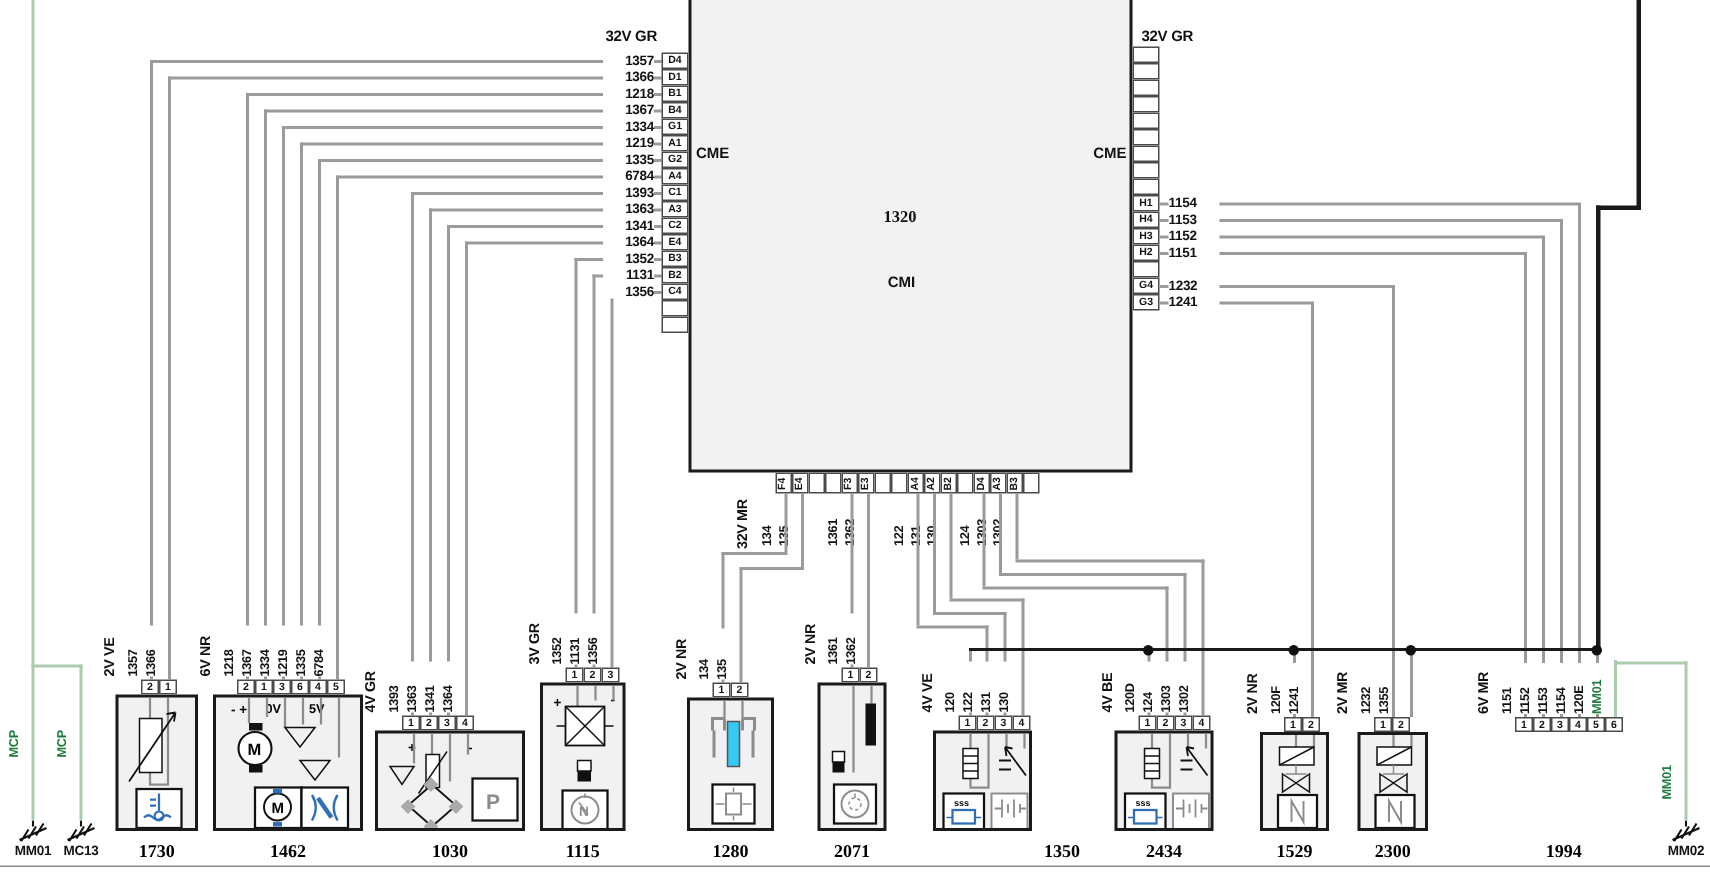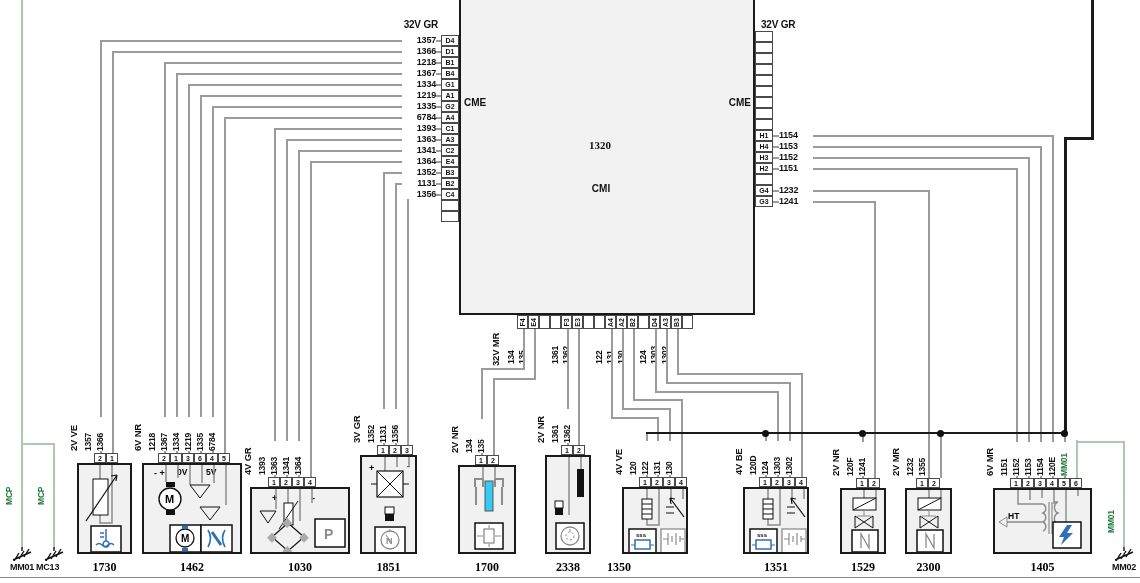--- a/index.html
+++ b/index.html
@@ -312,21 +312,21 @@
     <div class="vlab glab" style="left:15px;top:493px;width:28px;">MCP</div>
     <div class="vlab glab" style="left:47px;top:493px;width:28px;">MCP</div>
     <div class="vlab glab" style="left:1117px;top:521px;width:34px;">MM01</div>
     <div class="sym" style="left:11px;top:547px;"><svg width="22" height="14">
         <path d="M11,0 V4 M2,13 L20,5 M3,14 l5,-8 M8,12 l5,-8 M13,10 l5,-8" stroke="#111" stroke-width="1.4" fill="none"></path>
       </svg></div>
     <div class="lab nolabbg" style="left:4px;top:562px;width:36px;text-align:center;">MM01</div>
     <div class="sym" style="left:43px;top:547px;"><svg width="22" height="14">
         <path d="M11,0 V4 M2,13 L20,5 M3,14 l5,-8 M8,12 l5,-8 M13,10 l5,-8" stroke="#111" stroke-width="1.4" fill="none"></path>
       </svg></div>
-    <div class="lab nolabbg" style="left:36px;top:562px;width:36px;text-align:left;">MC13</div>
+    <div class="lab nolabbg" style="left:36px;top:562px;width:36px;text-align:center;">MC13</div>
     <div class="sym" style="left:1113px;top:547px;"><svg width="22" height="14">
         <path d="M11,0 V4 M2,13 L20,5 M3,14 l5,-8 M8,12 l5,-8 M13,10 l5,-8" stroke="#111" stroke-width="1.4" fill="none"></path>
       </svg></div>
     <div class="lab nolabbg" style="left:1106px;top:562px;width:36px;text-align:center;">MM02</div>
     <div class="wire h thin" style="left:0px;top:577px;width:1140px"></div>
     <div class="box" style="left:77px;top:463px;width:55px;height:91px;"><svg width="51" height="87">
  <path d="M21,0 V14 M21,50 V58 H33 V0" stroke="#8c8c8c" stroke-width="1.5" fill="none"></path>
  <rect x="14" y="14" width="15" height="36" fill="#fff" stroke="#111"></rect>
  <path d="M7,56 L38,10 M38,10 l-6,1 M38,10 l-1,6" stroke="#111" stroke-width="1.2" fill="none"></path>
  <g>
@@ -451,41 +451,41 @@
     <div class="vlab " style="left:377px;top:431px;width:34px;">1352</div>
     <div class="cell" style="left:389px;top:445px;width:12px;height:10px;">
       <span>2</span>
     </div>
     <div class="vlab " style="left:389px;top:431px;width:34px;">1131</div>
     <div class="cell" style="left:401px;top:445px;width:12px;height:10px;">
       <span>3</span>
     </div>
     <div class="vlab " style="left:401px;top:431px;width:34px;">1356</div>
     <div class="vlab hdr" style="left:363px;top:431px;width:40px;">3V GR</div>
-    <div class="idlab" style="left:360px;top:560px;width:57px;">1851</div>
+    <div class="idlab" style="left:360px;top:560px;width:57px;">1115</div>
     <div class="box" style="left:458px;top:465px;width:58px;height:89px;"><svg width="54" height="85">
  <path d="M23,0 V12 M35,0 V12" stroke="#8c8c8c" stroke-width="1.5" fill="none"></path>
  <path d="M23,12 h-8 v8 M16,20 v18 M23,12 v8 M35,12 h8 v8 M42,20 v18 M35,12 v8" stroke="#8c8c8c" stroke-width="2" fill="none"></path>
  <rect x="25" y="14" width="8" height="30" fill="#36c9f1" stroke="#555"></rect>
  <g>
           <rect x="15" y="56" width="28" height="26" fill="#fff" stroke="#111" stroke-width="1.5"></rect>
  <rect x="24" y="62" width="10" height="14" fill="none" stroke="#8c8c8c" stroke-width="1.3"></rect>
  <path d="M17,69 h6 M35,69 h6 M29,58 v3 M29,77 v3" stroke="#8c8c8c"></path>
         </g>
       </svg></div>
     <div class="cell" style="left:475px;top:455px;width:12px;height:10px;">
       <span>1</span>
     </div>
     <div class="vlab " style="left:475px;top:441px;width:34px;">134</div>
     <div class="cell" style="left:487px;top:455px;width:12px;height:10px;">
       <span>2</span>
     </div>
     <div class="vlab " style="left:487px;top:441px;width:34px;">135</div>
     <div class="vlab hdr" style="left:461px;top:441px;width:40px;">2V NR</div>
-    <div class="idlab" style="left:458px;top:560px;width:58px;">1700</div>
+    <div class="idlab" style="left:458px;top:560px;width:58px;">1280</div>
     <div class="box" style="left:545px;top:455px;width:46px;height:99px;"><svg width="42" height="95">
  <path d="M22,0 V58 M34,0 V12" stroke="#8c8c8c" stroke-width="1.5" fill="none"></path>
  <rect x="30" y="12" width="7" height="28" fill="#111"></rect>
  <rect x="8" y="44" width="8" height="7" fill="#fff" stroke="#111"></rect>
  <rect x="8" y="51" width="8" height="7" fill="#111"></rect>
  <g>
           <rect x="9" y="66" width="28" height="26" fill="#fff" stroke="#111" stroke-width="1.5"></rect>
  <circle cx="23" cy="79" r="9" fill="none" stroke="#8c8c8c" stroke-width="1.3"></circle>
  <circle cx="23" cy="79" r="4" fill="none" stroke="#8c8c8c" stroke-dasharray="2,2"></circle>
  <path d="M23,72 v3" stroke="#8c8c8c"></path>
@@ -493,21 +493,21 @@
       </svg></div>
     <div class="cell" style="left:561px;top:445px;width:12px;height:10px;">
       <span>1</span>
     </div>
     <div class="vlab " style="left:561px;top:431px;width:34px;">1361</div>
     <div class="cell" style="left:573px;top:445px;width:12px;height:10px;">
       <span>2</span>
     </div>
     <div class="vlab " style="left:573px;top:431px;width:34px;">1362</div>
     <div class="vlab hdr" style="left:547px;top:431px;width:40px;">2V NR</div>
-    <div class="idlab" style="left:545px;top:560px;width:46px;">2338</div>
+    <div class="idlab" style="left:545px;top:560px;width:46px;">2071</div>
     <div class="box" style="left:622px;top:487px;width:66px;height:67px;"><svg width="62" height="63">
  <g>
           <path d="M23,0 V10 M23,30 V36 H35 V0" stroke="#8c8c8c" stroke-width="1.5" fill="none"></path>
  <rect x="18" y="10" width="10" height="20" fill="#fff" stroke="#111"></rect>
  <path d="M18,15 h10 M18,20 h10 M18,25 h10" stroke="#111"></path>
         </g>
  <path d="M47,0 V10 M59,0 V10" stroke="#8c8c8c" stroke-width="1.5" fill="none"></path>
  <path d="M42,18 h8 M42,24 h8 M60,28 L46,9 M46,9 l1,6 M46,9 l5,1" stroke="#111" stroke-width="1.2" fill="none"></path>
  <g>
           <rect x="5" y="40" width="27" height="24" fill="#fff" stroke="#111" stroke-width="1.5"></rect>
@@ -530,21 +530,21 @@
     <div class="vlab " style="left:651px;top:463px;width:34px;">122</div>
     <div class="cell" style="left:663px;top:477px;width:12px;height:10px;">
       <span>3</span>
     </div>
     <div class="vlab " style="left:663px;top:463px;width:34px;">131</div>
     <div class="cell" style="left:675px;top:477px;width:12px;height:10px;">
       <span>4</span>
     </div>
     <div class="vlab " style="left:675px;top:463px;width:34px;">130</div>
     <div class="vlab hdr" style="left:625px;top:463px;width:40px;">4V VE</div>
-    <div class="idlab" style="left:586px;top:560px;width:66px;">1350</div>
+    <div class="idlab" style="left:654px;top:560px;width:66px;text-align:right;">1350</div>
     <div class="box" style="left:743px;top:487px;width:66px;height:67px;"><svg width="62" height="63">
  <g>
           <path d="M23,0 V10 M23,30 V36 H35 V0" stroke="#8c8c8c" stroke-width="1.5" fill="none"></path>
  <rect x="18" y="10" width="10" height="20" fill="#fff" stroke="#111"></rect>
  <path d="M18,15 h10 M18,20 h10 M18,25 h10" stroke="#111"></path>
         </g>
  <path d="M47,0 V10 M59,0 V10" stroke="#8c8c8c" stroke-width="1.5" fill="none"></path>
  <path d="M42,18 h8 M42,24 h8 M60,28 L46,9 M46,9 l1,6 M46,9 l5,1" stroke="#111" stroke-width="1.2" fill="none"></path>
  <g>
           <rect x="5" y="40" width="27" height="24" fill="#fff" stroke="#111" stroke-width="1.5"></rect>
@@ -567,21 +567,21 @@
     <div class="vlab " style="left:771px;top:463px;width:34px;">124</div>
     <div class="cell" style="left:783px;top:477px;width:12px;height:10px;">
       <span>3</span>
     </div>
     <div class="vlab " style="left:783px;top:463px;width:34px;">1303</div>
     <div class="cell" style="left:795px;top:477px;width:12px;height:10px;">
       <span>4</span>
     </div>
     <div class="vlab " style="left:795px;top:463px;width:34px;">1302</div>
     <div class="vlab hdr" style="left:745px;top:463px;width:40px;">4V BE</div>
-    <div class="idlab" style="left:743px;top:560px;width:66px;">1351</div>
+    <div class="idlab" style="left:743px;top:560px;width:66px;">2434</div>
     <div class="box" style="left:840px;top:488px;width:46px;height:66px;"><svg width="42" height="62">
  <path d="M22,0 V8 M34,0 V8" stroke="#8c8c8c" stroke-width="1.5" fill="none"></path>
  <rect x="11" y="8" width="23" height="12" fill="#fff" stroke="#111"></rect>
  <path d="M11,20 L34,8" stroke="#111"></path>
  <path d="M22,20 V26 M15,26 h14" stroke="#8c8c8c" fill="none"></path>
  <path d="M13,26 l9,6 l-9,6 z M31,26 l-9,6 l9,6 z" fill="none" stroke="#111"></path>
  <g>
           <rect x="10" y="40" width="26" height="22" fill="#fff" stroke="#111" stroke-width="1.5"></rect>
  <path d="M19,58 V44 L27,58 V44" stroke="#8c8c8c" stroke-width="1.3" fill="none"></path>
         </g>
@@ -610,32 +610,20 @@
     <div class="cell" style="left:916px;top:478px;width:12px;height:10px;">
       <span>1</span>
     </div>
     <div class="vlab " style="left:916px;top:464px;width:34px;">1232</div>
     <div class="cell" style="left:928px;top:478px;width:12px;height:10px;">
       <span>2</span>
     </div>
     <div class="vlab " style="left:928px;top:464px;width:34px;">1355</div>
     <div class="vlab hdr" style="left:902px;top:464px;width:40px;">2V MR</div>
     <div class="idlab" style="left:905px;top:560px;width:47px;">2300</div>
-    <div class="box" style="left:993px;top:488px;width:99px;height:66px;"><svg width="95" height="62">
- <path d="M23,0 V14 H48 M35,0 V10 M47,0 V8 M59,0 V14 M71,0 V8 M83,0 V6" stroke="#8c8c8c" stroke-width="1.5" fill="none"></path>
- <text x="13" y="29" font-size="8.5" font-weight="bold">HT</text>
- <path d="M12,27 l-8,5 l8,5 z" fill="none" stroke="#8c8c8c"></path>
- <path d="M12,32 H48 M48,14 a5,5 0 0,1 0,9 a5,5 0 0,1 0,9 a5,5 0 0,1 0,9" stroke="#8c8c8c" stroke-width="1.4" fill="none"></path>
- <path d="M54,12 V44 M57,12 V44" stroke="#8c8c8c" stroke-width="1.2"></path>
- <path d="M63,12 a6,6 0 0,0 0,11 a6,6 0 0,0 0,11 a6,6 0 0,0 0,11 M63,12 H59 M63,45 H71 V8" stroke="#8c8c8c" stroke-width="1.4" fill="none"></path>
- <g>
-          <rect x="58" y="32" width="28" height="26" fill="#fff" stroke="#111" stroke-width="1.5"></rect>
- <polygon points="72,35 64,47 69,47 66,55 78,43 72,43 77,35" fill="#2e6fb7"></polygon>
-        </g>
-      </svg></div>
     <div class="cell" style="left:1010px;top:478px;width:12px;height:10px;">
       <span>1</span>
     </div>
     <div class="vlab " style="left:1010px;top:464px;width:34px;">1151</div>
     <div class="cell" style="left:1022px;top:478px;width:12px;height:10px;">
       <span>2</span>
     </div>
     <div class="vlab " style="left:1022px;top:464px;width:34px;">1152</div>
     <div class="cell" style="left:1034px;top:478px;width:12px;height:10px;">
       <span>3</span>
@@ -647,14 +635,14 @@
     <div class="vlab " style="left:1046px;top:464px;width:34px;">1154</div>
     <div class="cell" style="left:1058px;top:478px;width:12px;height:10px;">
       <span>5</span>
     </div>
     <div class="vlab " style="left:1058px;top:464px;width:34px;">120E</div>
     <div class="cell" style="left:1070px;top:478px;width:12px;height:10px;">
       <span>6</span>
     </div>
     <div class="vlab glab" style="left:1070px;top:464px;width:34px;">MM01</div>
     <div class="vlab hdr" style="left:996px;top:464px;width:40px;">6V MR</div>
-    <div class="idlab" style="left:993px;top:560px;width:99px;">1405</div>
+    <div class="idlab" style="left:993px;top:560px;width:99px;">1994</div>
   </div>
 
 </body></html>

